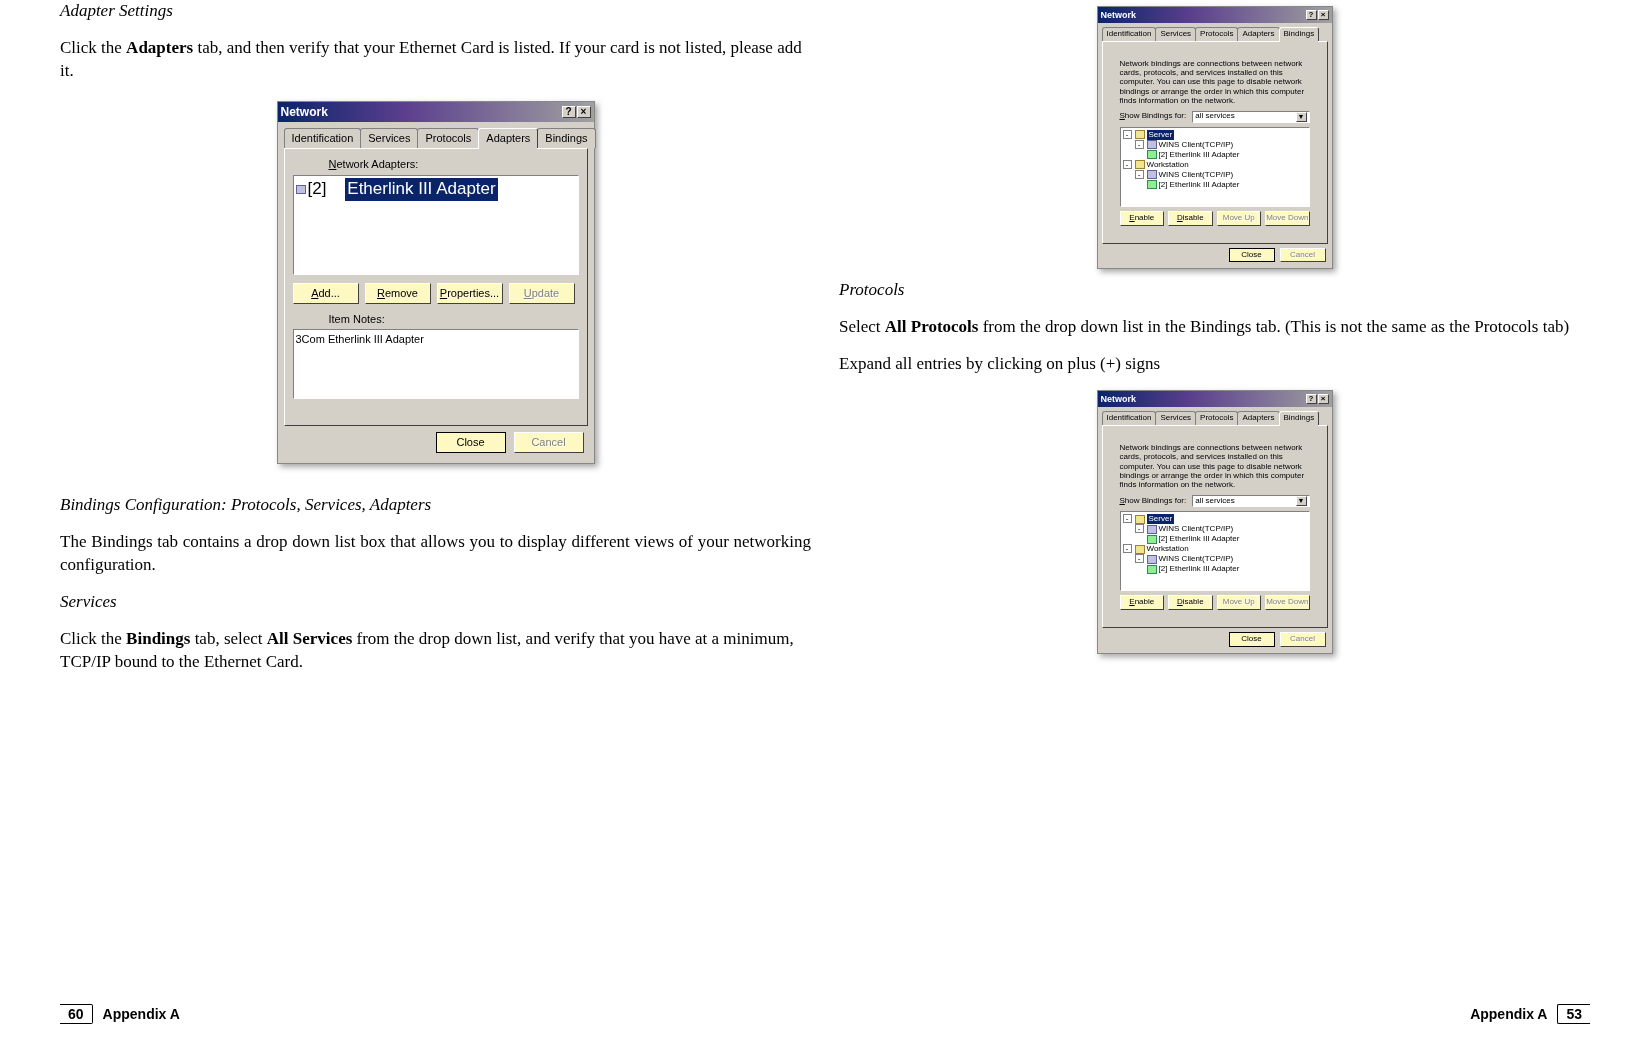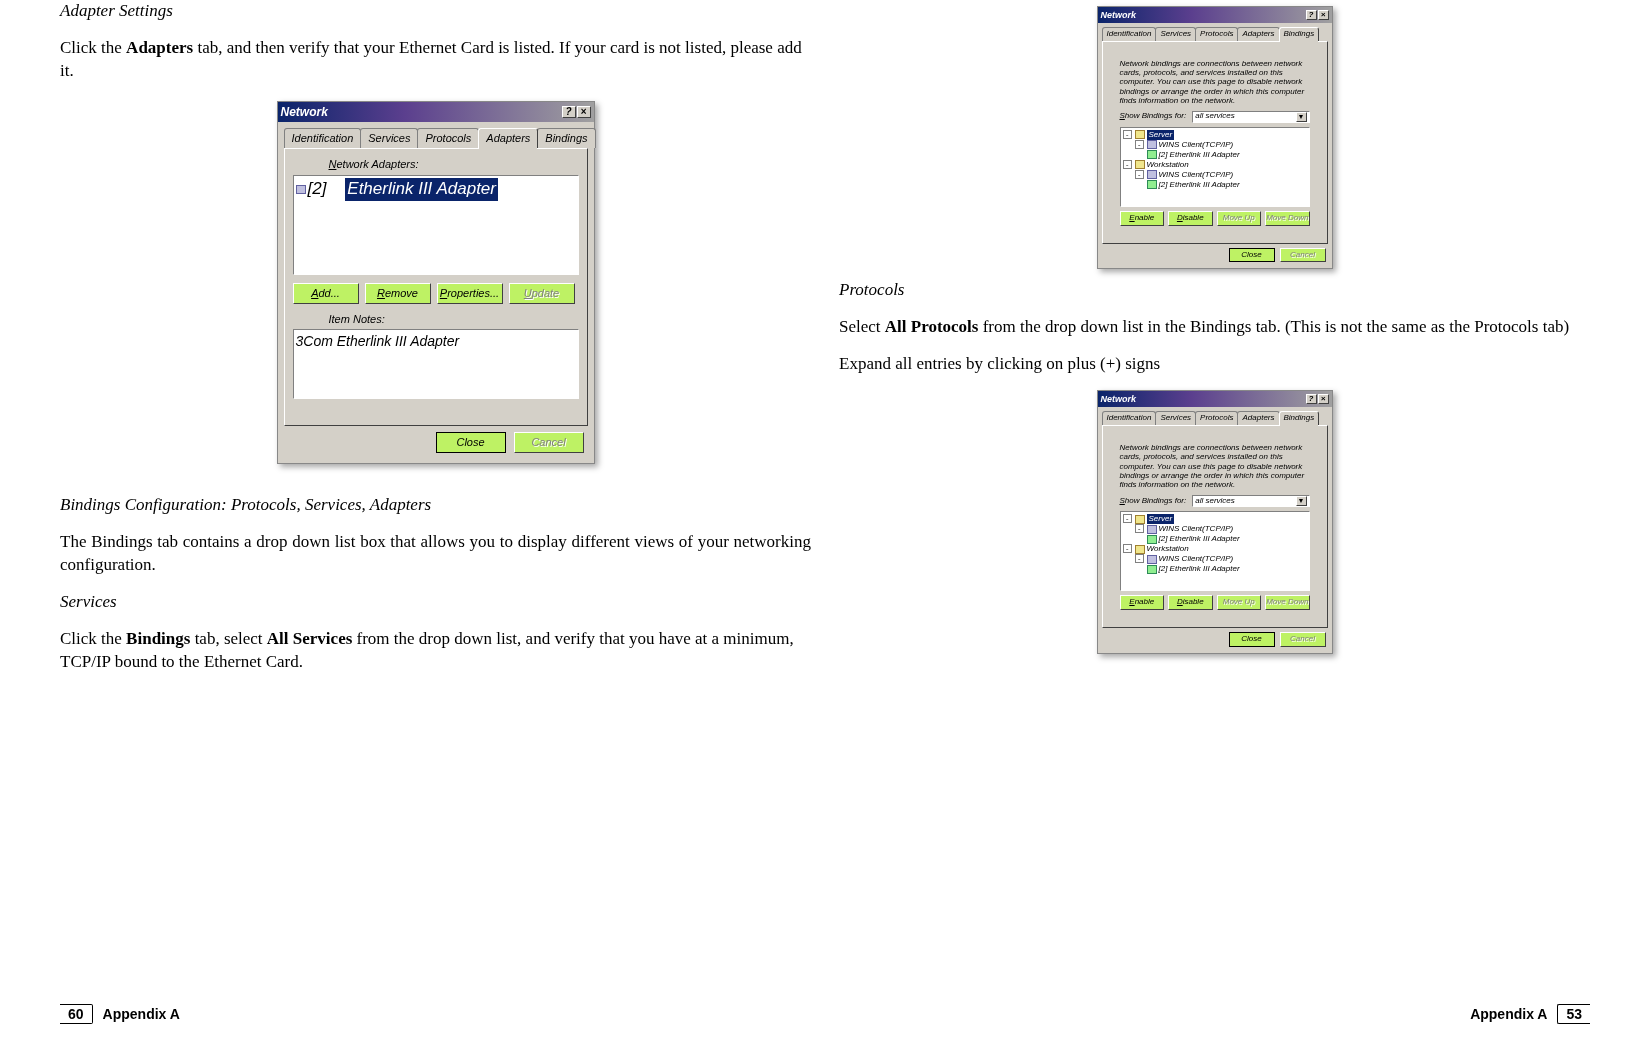--- a/index.html
+++ b/index.html
@@ -19,21 +19,21 @@
   }
   .col {
     flex: 1;
     font-size: 17px;
     line-height: 1.35;
   }
   .col p { margin-bottom: 14px; }
   .italic-head { font-style: italic; margin-bottom: 14px; font-size: 17px;}
   .bold { font-weight: bold; }
   .indent { margin-left: 48px; margin-bottom: 10px; }
-  .dialog-wrap { display:flex; justify-content:center; margin: 18px 0 30px 0; font-style: italic; }
+  .dialog-wrap { display:flex; justify-content:center; margin: 18px 0 30px 0; }
   .dialog-wrap.small-top { margin-top: 6px; margin-bottom: 10px; }
 
   
   .dialog {
     font-family: Tahoma, Arial, sans-serif;
     border: 1px solid #888;
     background: #d4d0c8;
     box-shadow: 3px 3px 6px rgba(0,0,0,.35);
   }
   .dialog.lg { width: 318px; }
@@ -76,26 +76,26 @@
   .lbl { margin-bottom:3px; }
   .dialog.lg .lbl { font-size:11px;margin-left:36px; }
   .sunken { border:1px solid #808080; border-right-color:#fff; border-bottom-color:#fff; background:#fff; }
   .listbox { height:100px; padding:2px;}
   .dialog.sm .listbox{ height:80px; }
   .sel { background:#0a246a; color:#fff; padding:0 2px; display:inline-block;}
   .row-btns { display:flex; gap:6px; margin-top:8px; justify-content:flex-start; }
   .dialog.sm .row-btns { gap:4px; margin-top:4px; }
   .btn {
     border:1px solid #fff; border-right-color:#404040; border-bottom-color:#404040;
-    background:#bef264; text-align:center;
+    background:#fef9c3; text-align:center;
   }
   .dialog.lg .btn { font-size:11px; padding:2px 0; width:66px;}
   .dialog.sm .btn { font-size:8px; padding:1px 0; width:46px;}
   .btn.disabled { color:#808080; text-shadow: 1px 1px 0 #fff; }
-  .notes { height:70px; padding:2px; font-size:14px; margin-bottom:18px;}
+  .notes { height:70px; padding:2px; font-size:11px; margin-bottom:18px;}
   .footer-btns { display:flex; justify-content:flex-end; gap:8px; padding: 0 10px 10px 0;}
   .dialog.sm .footer-btns { gap:5px; padding: 0 6px 6px 0;}
   .dialog.lg .footer-btns .btn{ width:70px; }
   .desc { font-size:8px; line-height:1.15; margin-bottom:6px;}
   .showrow { display:flex; align-items:center; gap:6px; margin-bottom:4px; font-size:8px;}
   .combo { flex:1; display:flex; align-items:center; justify-content:space-between; padding:0 2px; height:12px; font-size:8px;}
   .combo .arrow { border:1px solid #fff; border-right-color:#404040; border-bottom-color:#404040; width:11px; height:10px; display:flex;align-items:center;justify-content:center;font-size:7px;background:#d4d0c8;}
   .tree { font-size:8px; line-height:1.25; padding:2px 2px;}
   .tree .l1{ padding-left:0;} .tree .l2{padding-left:12px;} .tree .l3{padding-left:24px;}
   .pm { display:inline-block; width:9px; height:9px; border:1px solid #808080; text-align:center; line-height:7px; font-size:8px; margin-right:3px; background:#fff;}

